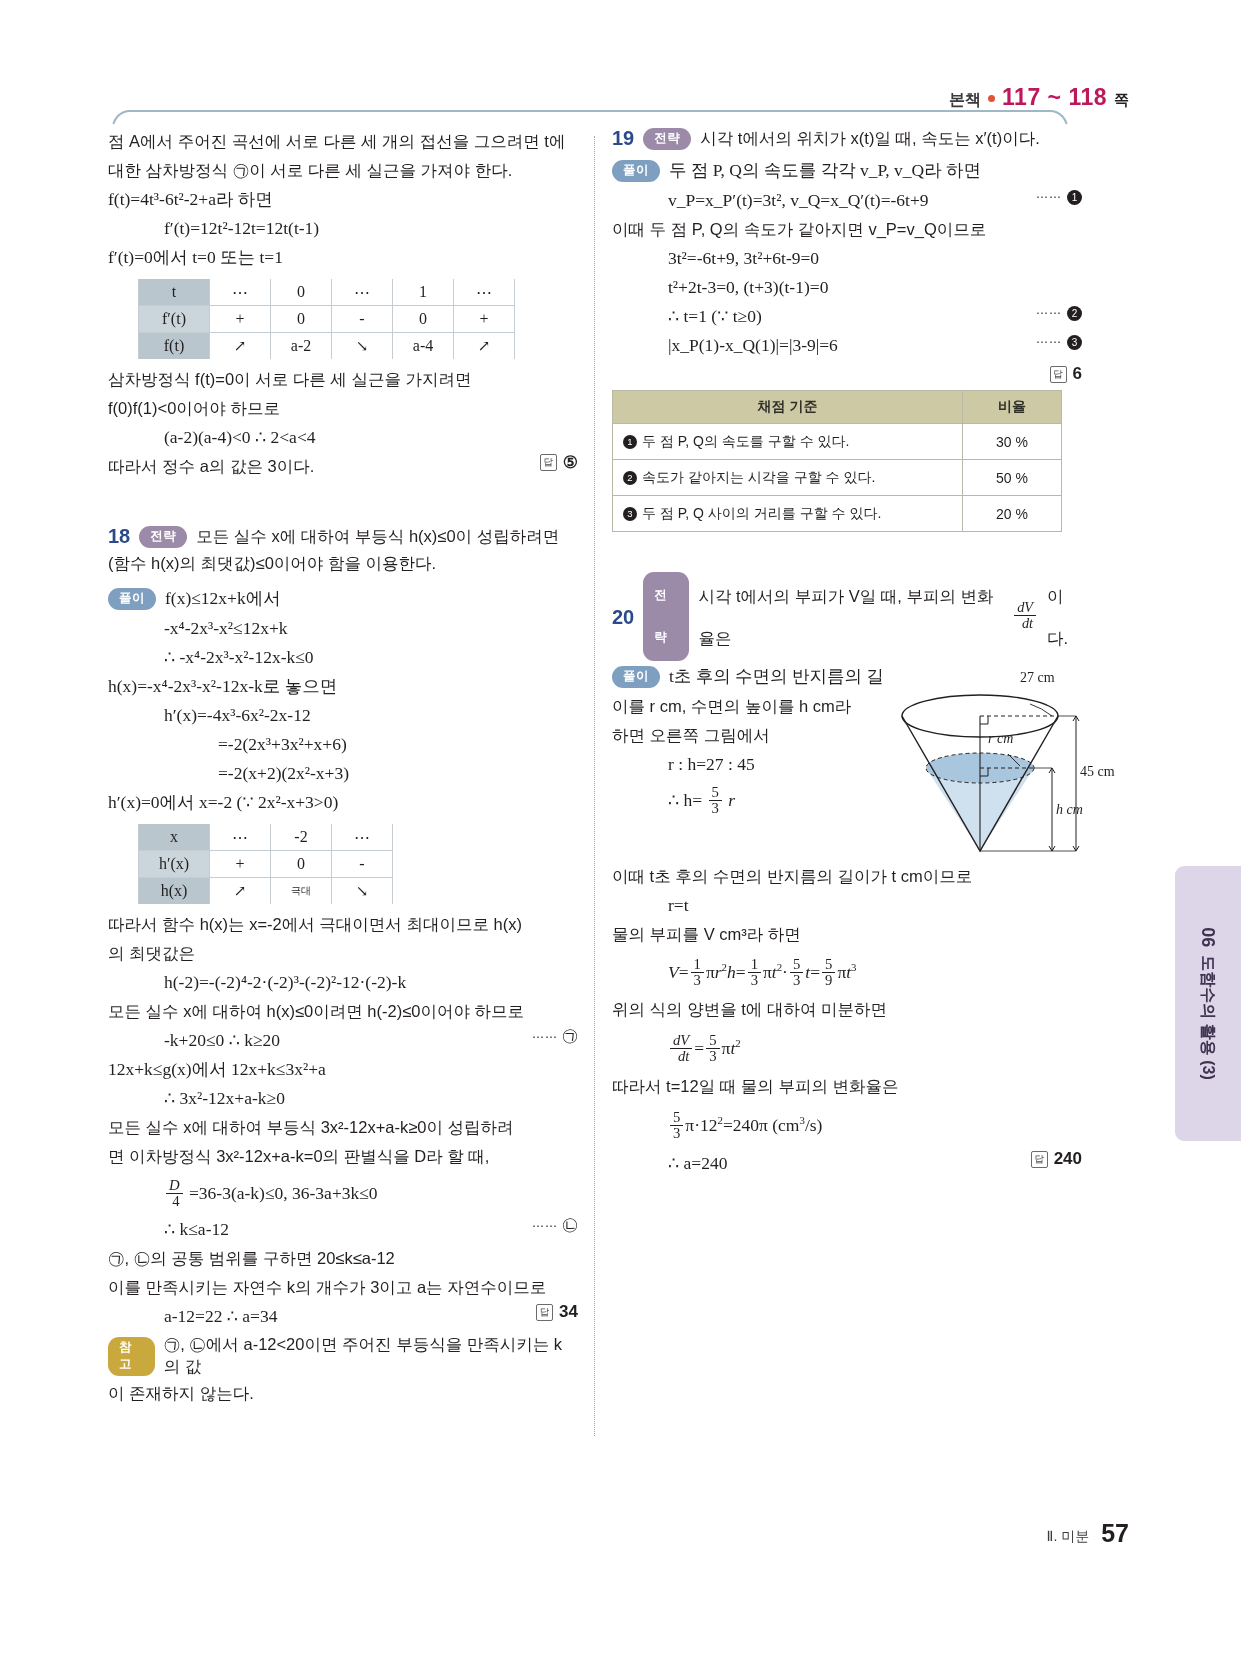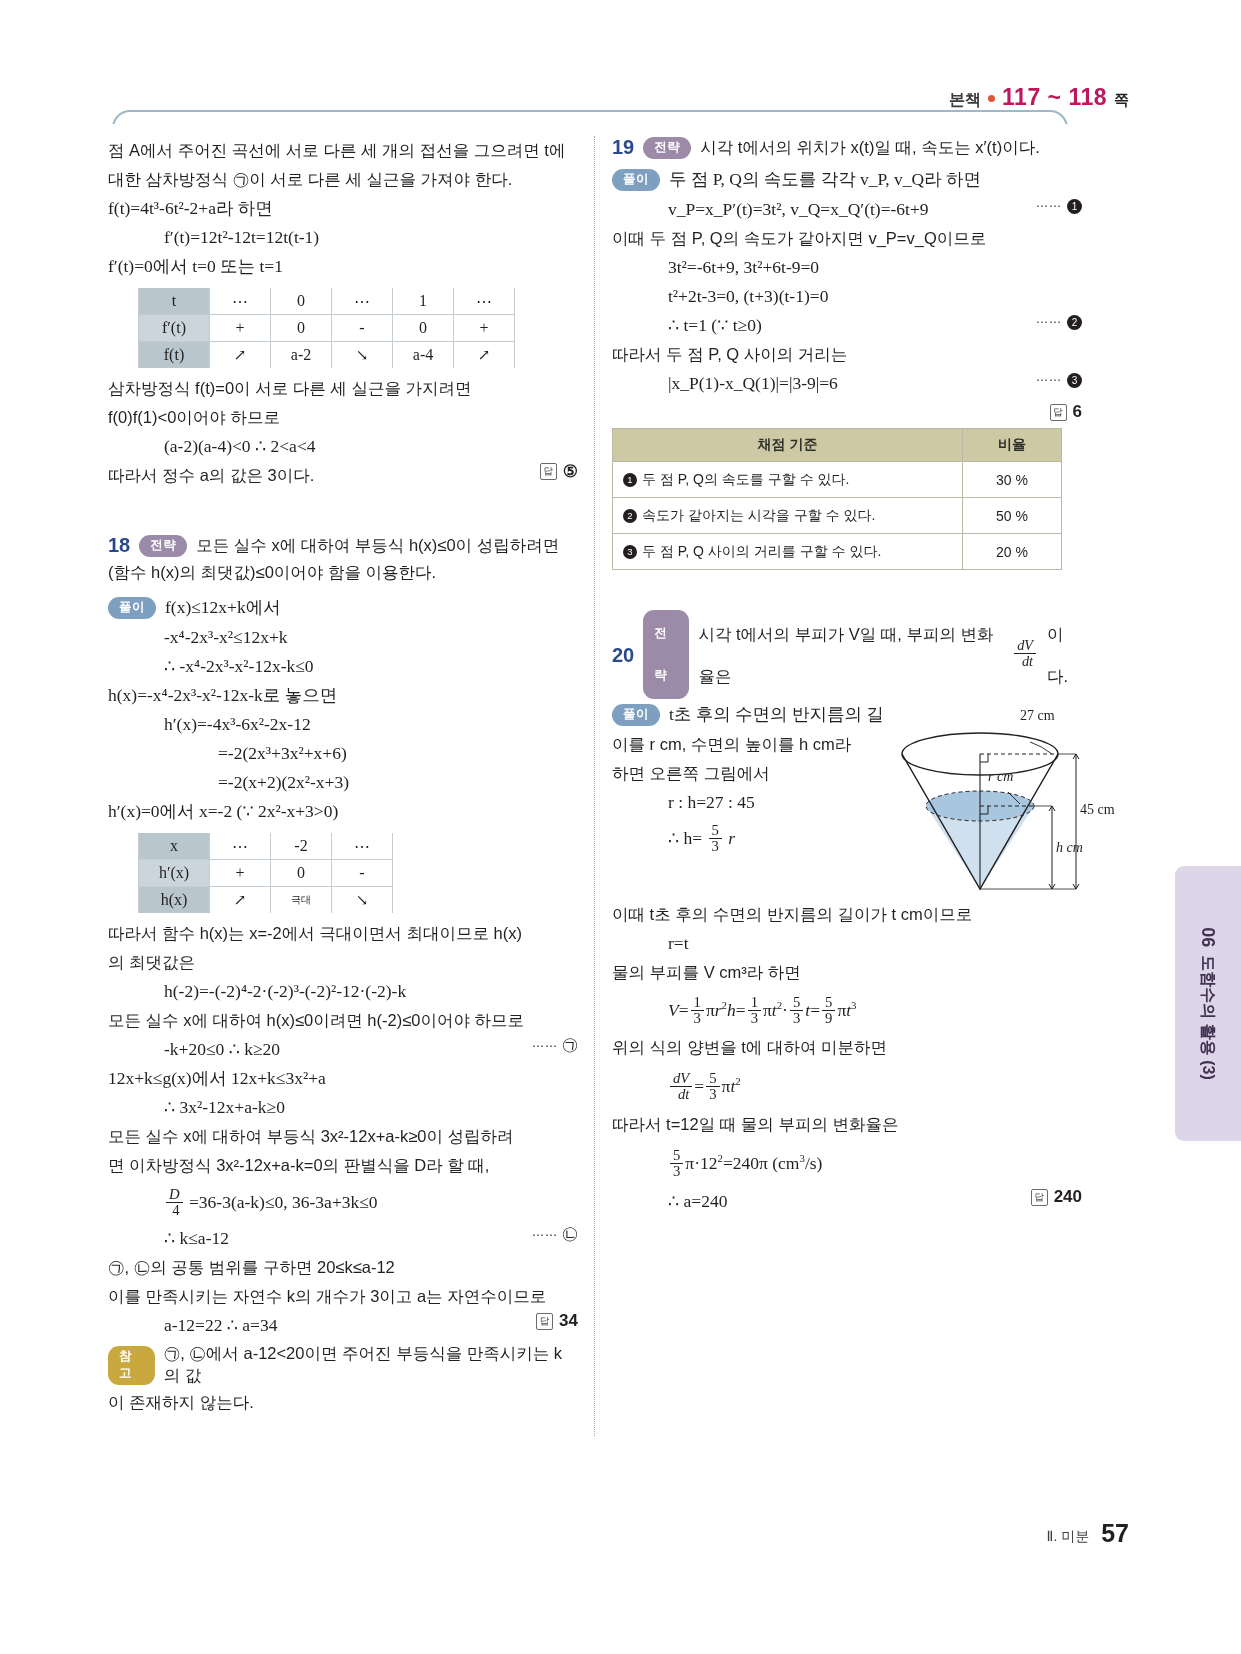--- a/index.html
+++ b/index.html
@@ -21,21 +21,21 @@
   .toprule{position:absolute;left:112px;top:110px;width:952px;height:24px;
            border-top:2.5px solid #9fb8c8;border-left:2.5px solid #9fb8c8;border-right:2.5px solid #9fb8c8;
            border-top-left-radius:18px;border-top-right-radius:18px;
            border-bottom:none;clip-path:inset(0 0 12px 0);}
 
   
   .divider{position:absolute;left:594px;top:136px;width:0;height:1300px;
            border-left:1.6px dotted #9aa6ae;}
 
   
-  .col{position:absolute;top:136px;width:470px;}
+  .col{position:absolute;top:127px;width:470px;}
   .colL{left:108px;}
   .colR{left:612px;}
 
   
   .ln{font-size:17.5px;line-height:29px;white-space:nowrap;}
   .ln.kr{font-family:"Liberation Sans",sans-serif;font-size:16.5px;}
   .mix{font-size:17.5px;line-height:29px;white-space:nowrap;}
   .i{font-style:italic;}
   .ind2{padding-left:56px;}
   .ind4{padding-left:110px;}
@@ -293,21 +293,20 @@
       <div class="ln ind2">t²+2t-3=0,       (t+3)(t-1)=0</div>
 
       <div class="rel">
         <div class="ln ind2">∴ t=1 (∵ t≥0)</div>
         <div class="stepmk" style="top:4px;">
           <span class="dots3">⋯⋯</span>
           <span class="bullet">2</span>
         </div>
       </div>
 
-      <div class="ln kr">따라서 두 점 P, Q 사이의 거리는</div>
 
       <div class="rel">
         <div class="ln ind2">|x_P(1)-x_Q(1)|=|3-9|=6</div>
         <div class="stepmk" style="top:4px;">
           <span class="dots3">⋯⋯</span>
           <span class="bullet">3</span>
         </div>
       </div>
 
       <div class="ansrow" style="margin-top:4px;">

